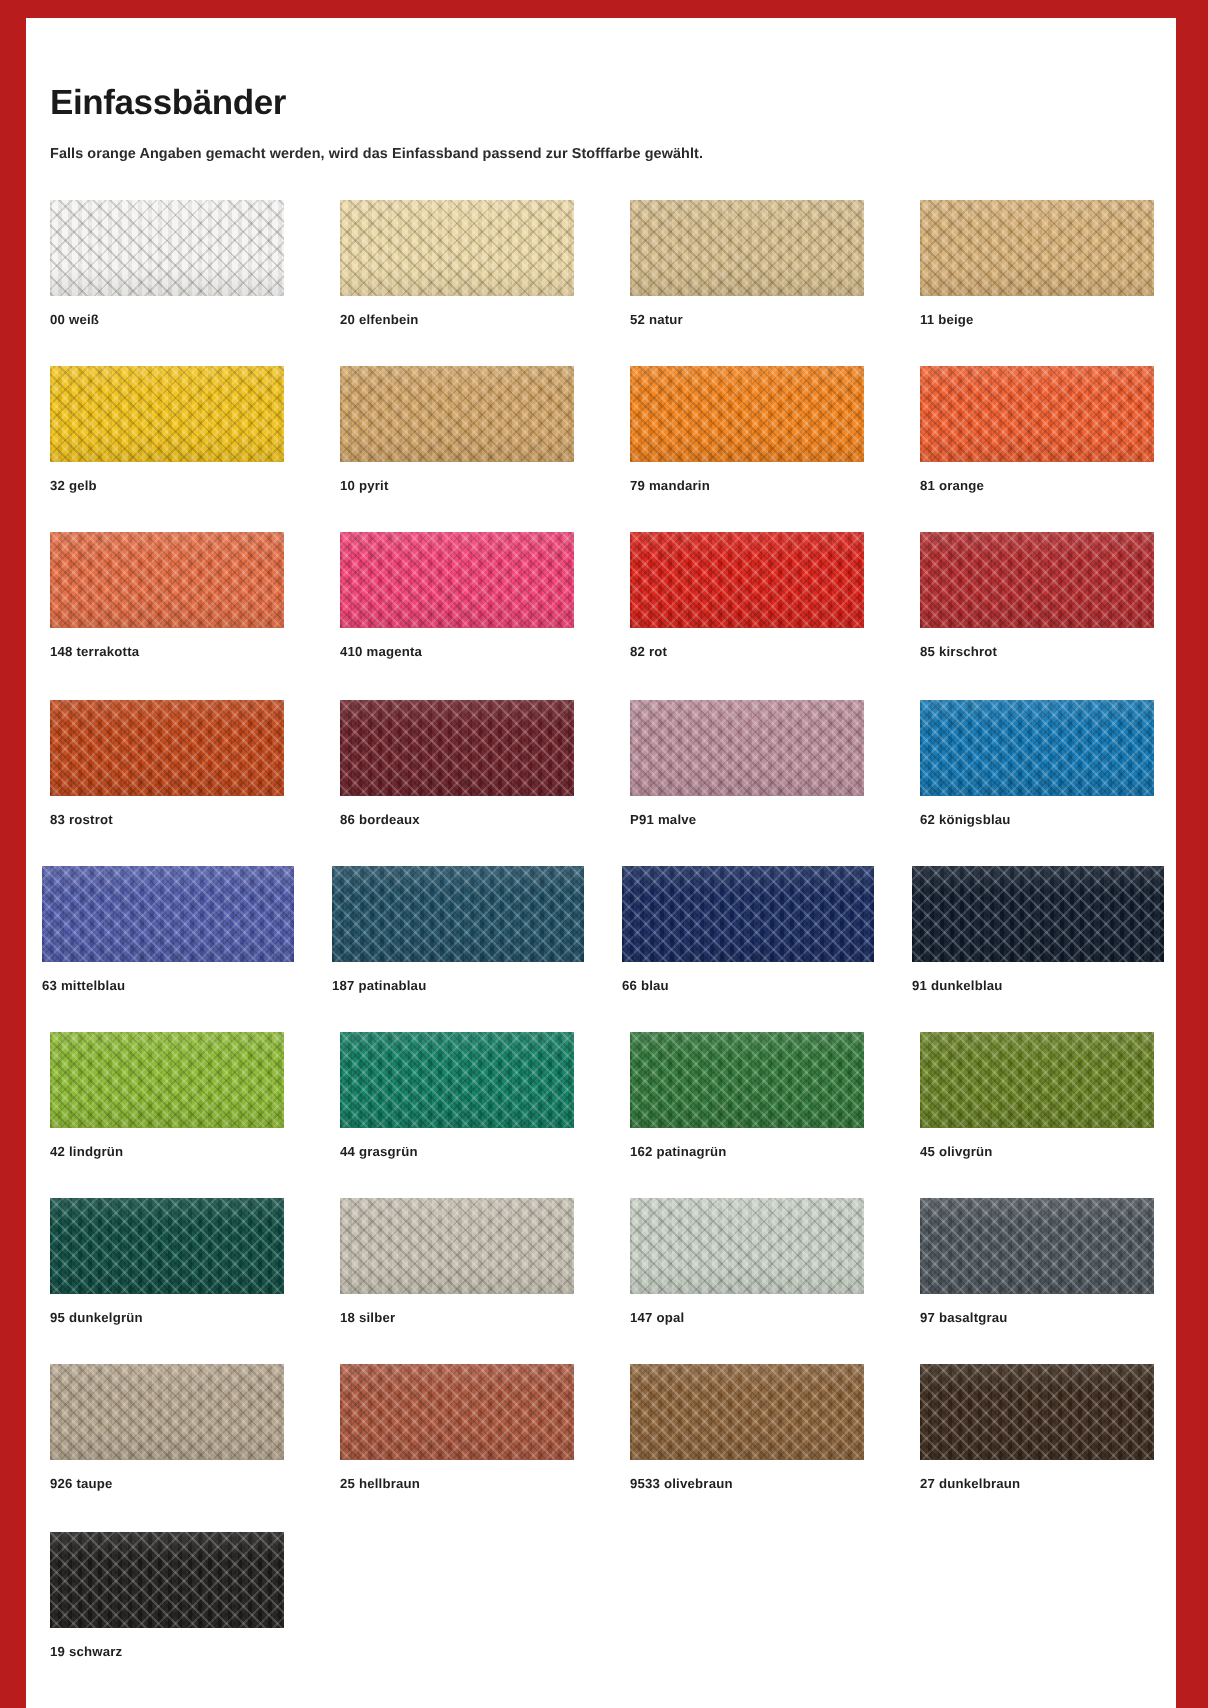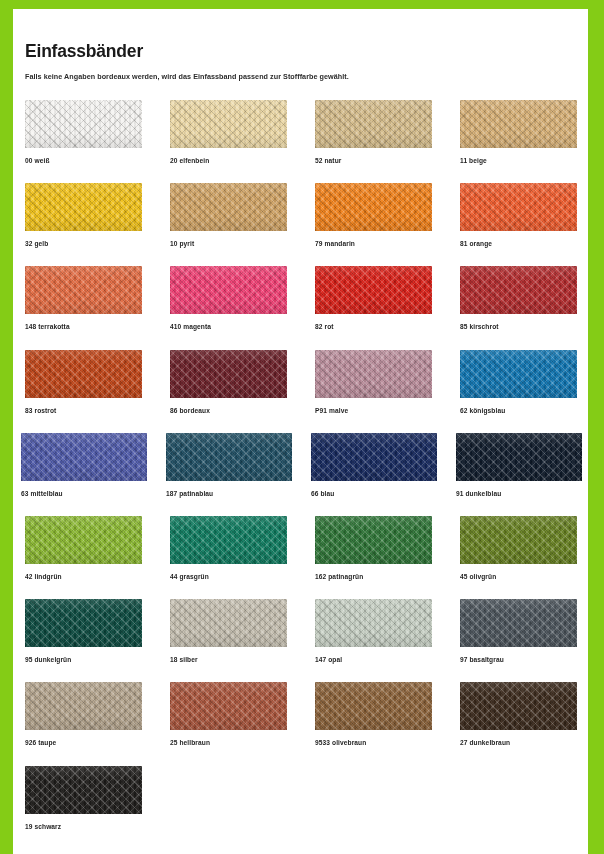--- a/index.html
+++ b/index.html
@@ -13,21 +13,21 @@
     overflow: hidden;
     font-family: "Liberation Sans", sans-serif;
     -webkit-font-smoothing: antialiased;
   }
 
   
   #page {
     position: relative;
     width: 604px;
     height: 854px;
-    background: #84cc16;
+    background: #b91c1c;
     box-sizing: border-box;
   }
   #sheet {
     position: absolute;
     left: 13px;
     top: 9px;
     width: 575px;
     height: 845px;
     background: #ffffff;
     overflow: hidden;
@@ -135,21 +135,21 @@
   }
 </style>
 </head>
 <body>
 
 <div id="page">
   <div id="sheet">
 
     <div id="header">
       <h1 id="page-title">Einfassbänder</h1>
-      <p id="page-subtitle">Falls keine Angaben bordeaux werden, wird das Einfassband passend zur Stofffarbe gewählt.</p>
+      <p id="page-subtitle">Falls orange Angaben gemacht werden, wird das Einfassband passend zur Stofffarbe gewählt.</p>
     </div>
 
     <div id="swatch-grid">
         <div class="swatch-row">
           <div class="swatch-cell c0">
             <div class="swatch-chip">
               <div class="base" style="background: rgb(244, 243, 240);"></div>
               <div class="weave"></div>
               <div class="sheen"></div>
             </div>

